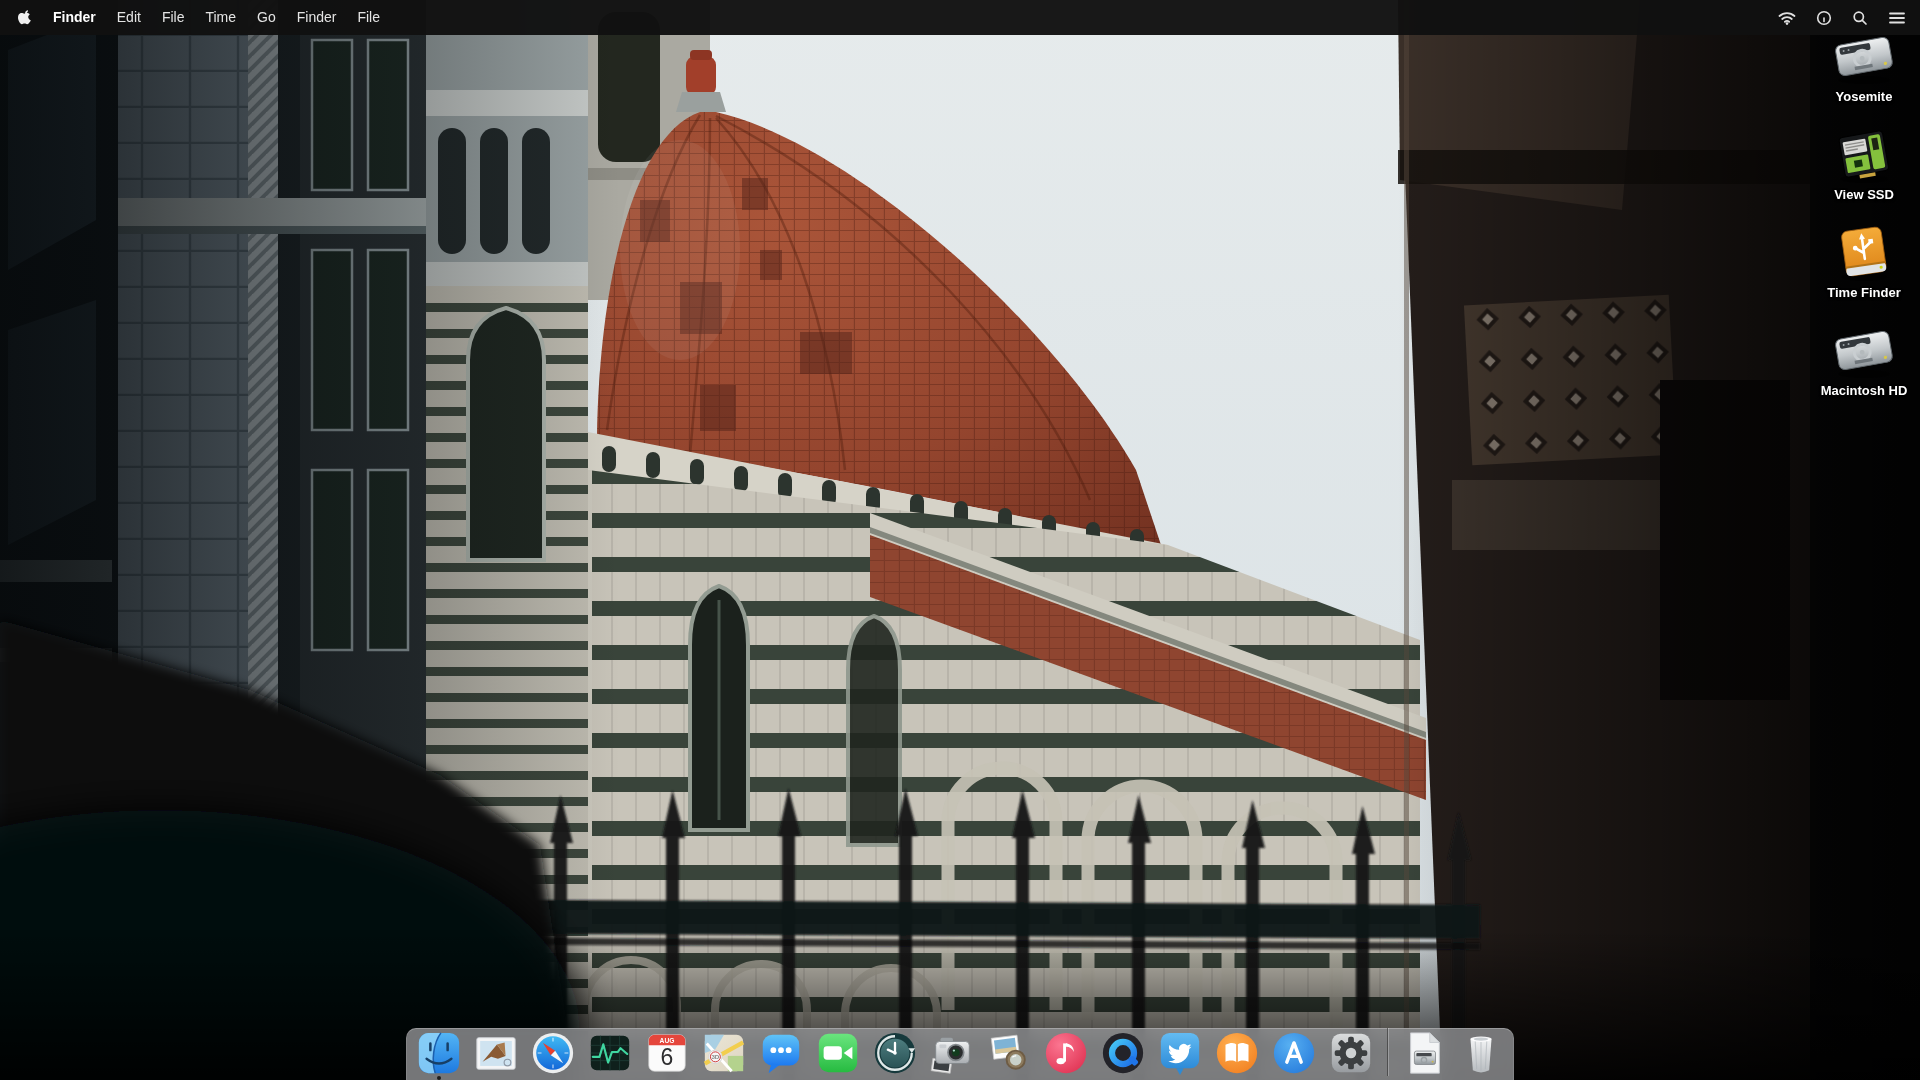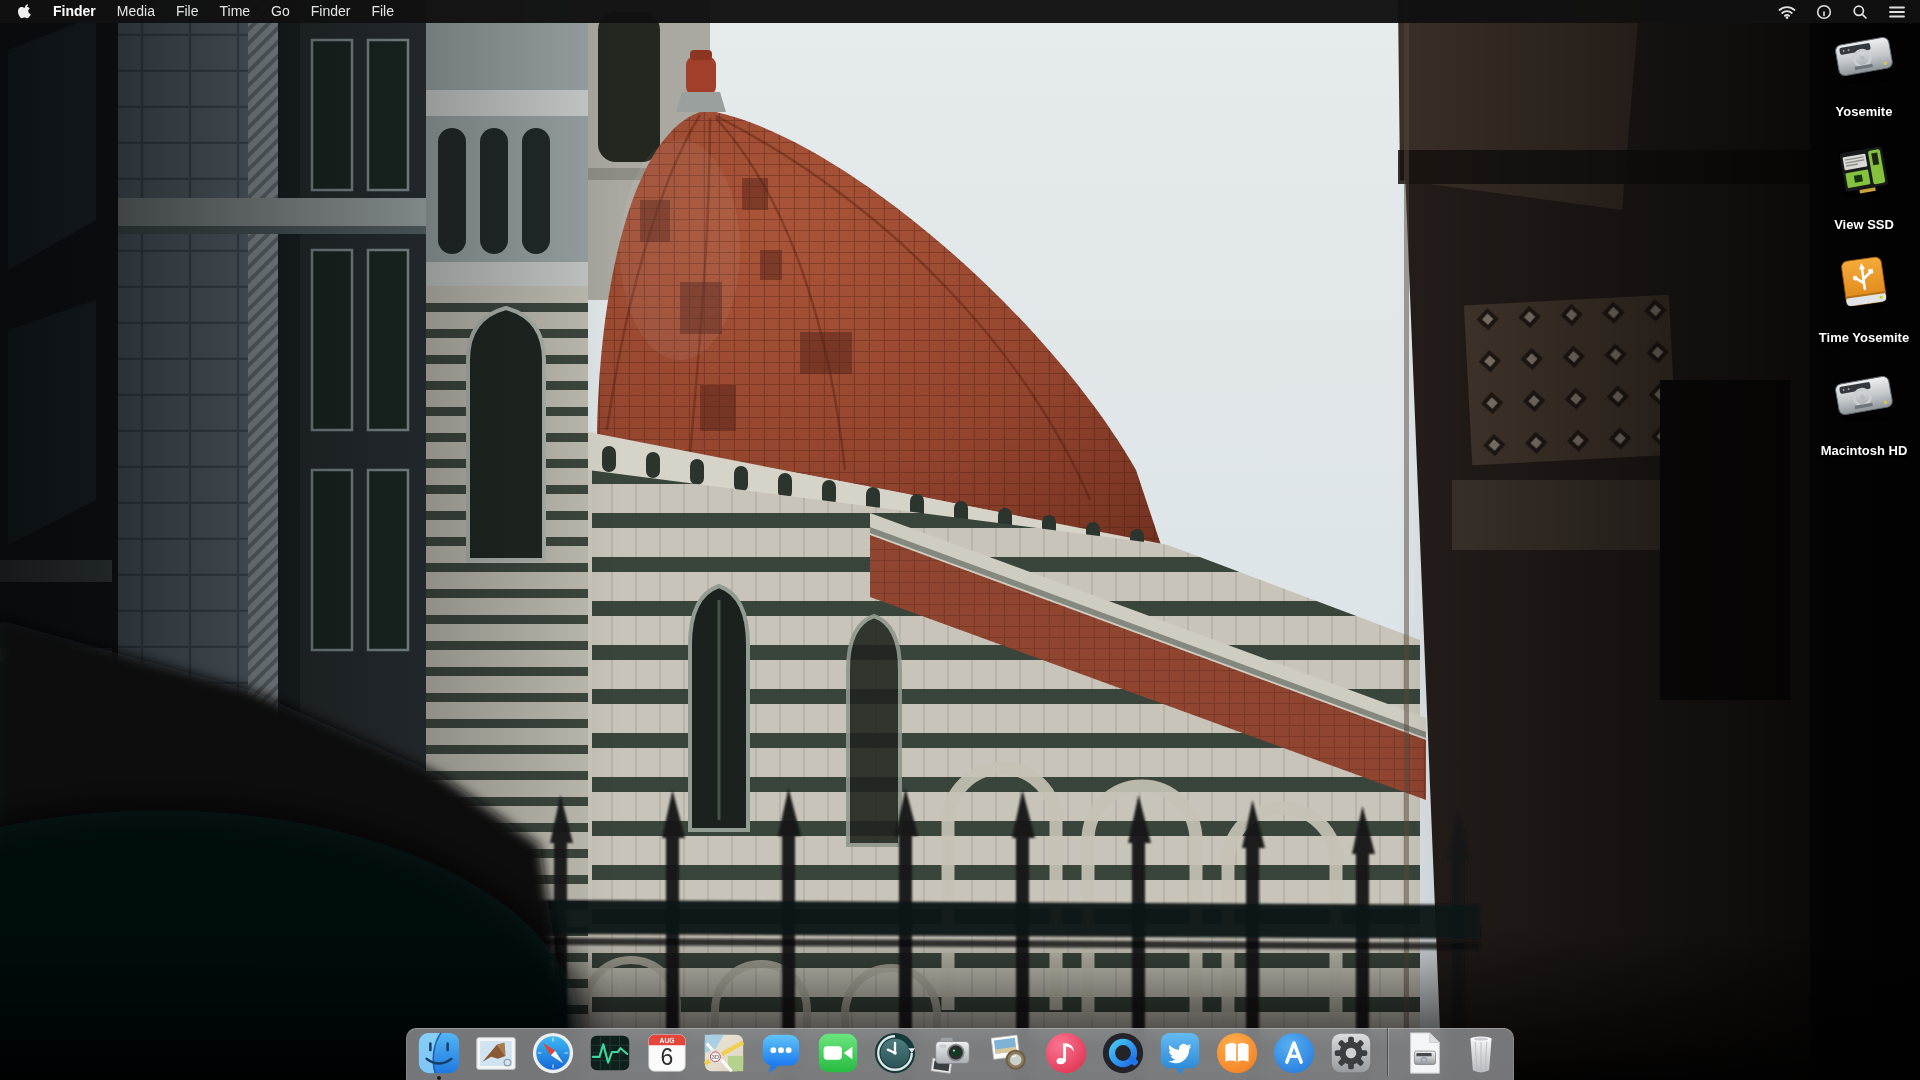--- a/index.html
+++ b/index.html
@@ -4,34 +4,34 @@
 <style>
   * { margin:0; padding:0; box-sizing:border-box; }
   html,body { width:1920px; height:1080px; background:#000; overflow:hidden;
               font-family:"Liberation Sans", sans-serif; }
   .screen { position:relative; width:1920px; height:1080px; overflow:hidden; }
 
   
   .wallpaper { position:absolute; inset:0; z-index:0; }
 
   
-  .menubar { position:absolute; top:0; left:0; right:0; height:23px; z-index:50;
+  .menubar { position:absolute; top:0; left:0; right:0; height:35px; z-index:50;
              background:rgba(17,17,17,0.97); display:flex; align-items:center;
              color:#e4e4e4; font-size:14px; }
   .menubar-left { display:flex; align-items:center; gap:21px; padding-left:18px; }
   .menubar-right { margin-left:auto; display:flex; align-items:center; gap:20px; padding-right:14px; }
   .menu-item { cursor:default; line-height:23px; }
   .menu-item.bold { font-weight:bold; color:#fff; }
   .apple-logo svg, .status-icon svg { display:block; }
 
   
   .volumes { position:absolute; top:30px; right:4px; width:104px; z-index:10;
              display:flex; flex-direction:column; gap:24px; }
   .volume { display:flex; flex-direction:column; align-items:center; width:104px; }
-  .volume-label { margin-top:18px; font-size:13px; font-weight:bold; color:#fff;
+  .volume-label { margin-top:3px; font-size:13px; font-weight:bold; color:#fff;
                   text-shadow:0 1px 3px rgba(0,0,0,0.95), 0 0 2px rgba(0,0,0,0.8);
                   white-space:nowrap; }
 
   
   .dock { position:absolute; bottom:0; left:50%; transform:translateX(-50%); z-index:60;
           height:52px; display:flex; align-items:flex-end; gap:11px;
           padding:3px 9px 4px 9px; background:rgba(146,148,150,0.80);
           border-radius:10px 10px 0 0; border-top:1px solid rgba(255,255,255,0.25);
           border-left:1px solid rgba(255,255,255,0.12); border-right:1px solid rgba(255,255,255,0.12);
           backdrop-filter:blur(8px); }
@@ -333,21 +333,21 @@
 
 <div class="menubar">
   <div class="menubar-left">
     <span class="menu-item apple-logo">
       <svg width="14" height="16" viewBox="0 0 14 16" fill="#efefef">
         <path d="M9.4,0.4 c0.1,1 -0.3,1.9 -0.9,2.6 C7.9,3.7 6.9,4.2 6,4.1 C5.9,3.2 6.4,2.2 6.9,1.6 C7.5,0.9 8.6,0.4 9.4,0.4 Z
                  M12.7,12 c-0.4,1 -0.6,1.4 -1.2,2.2 c-0.8,1.1 -1.8,2.5 -3.1,2.5 c-1.2,0 -1.5,-0.8 -3,-0.8 c-1.6,0 -1.9,0.8 -3.1,0.8 C1,16.7 0.1,15.4 -0.6,14.3 C-2.6,11.2 -2.8,7.6 -1.6,5.7 C-0.8,4.3 0.6,3.5 1.9,3.5 c1.3,0 2.1,0.8 3.2,0.8 c1,0 1.7,-0.8 3.2,-0.8 c1.1,0 2.3,0.6 3.2,1.7 c-2.8,1.6 -2.4,5.6 1.2,6.8 Z" transform="translate(2,0) scale(0.85)"></path>
       </svg>
     </span>
     <span class="menu-item bold">Finder</span>
-    <span class="menu-item">Media</span>
+    <span class="menu-item">Edit</span>
     <span class="menu-item">File</span>
     <span class="menu-item">Time</span>
     <span class="menu-item">Go</span>
     <span class="menu-item">Finder</span>
     <span class="menu-item">File</span>
   </div>
   <div class="menubar-right">
     <span class="status-icon">
       <svg width="18" height="14" viewBox="0 0 18 14">
         <g stroke="#e0e0e0" stroke-width="1.8" fill="none" stroke-linecap="round">
@@ -423,21 +423,21 @@
         <rect x="13" y="38" width="40" height="2" fill="#b27317"></rect>
         <g stroke="#fff" stroke-width="2.6" fill="none" stroke-linecap="round">
           <path d="M33,33 V12 M33,27 L25,21 M33,23 L41,17"></path>
         </g>
         <polygon points="33,7 30,13 36,13" fill="#fff"></polygon>
         <circle cx="25" cy="21" r="2.4" fill="#fff"></circle>
         <rect x="39" y="14" width="4.6" height="4.6" fill="#fff"></rect>
         <circle cx="48" cy="43.5" r="1.6" fill="#cdd30e"></circle>
       </g>
     </svg>
-    <div class="volume-label">Time Yosemite</div>
+    <div class="volume-label">Time Finder</div>
   </div>
 
   <div class="volume">
     <svg width="66" height="56" viewBox="0 0 66 56">
       <ellipse cx="33" cy="50" rx="26" ry="4" fill="rgba(0,0,0,0.45)"></ellipse>
       <g transform="rotate(-10 33 27)">
         <rect x="6" y="11" width="54" height="31" rx="6" fill="url(#gHDb)" stroke="#5f666b" stroke-width="1"></rect>
         <rect x="10" y="14" width="31" height="7" rx="2" fill="#33383c"></rect>
         <circle cx="14" cy="17.5" r="1" fill="#9aa0a4"></circle>
             <circle cx="19" cy="17.5" r="1" fill="#9aa0a4"></circle>

